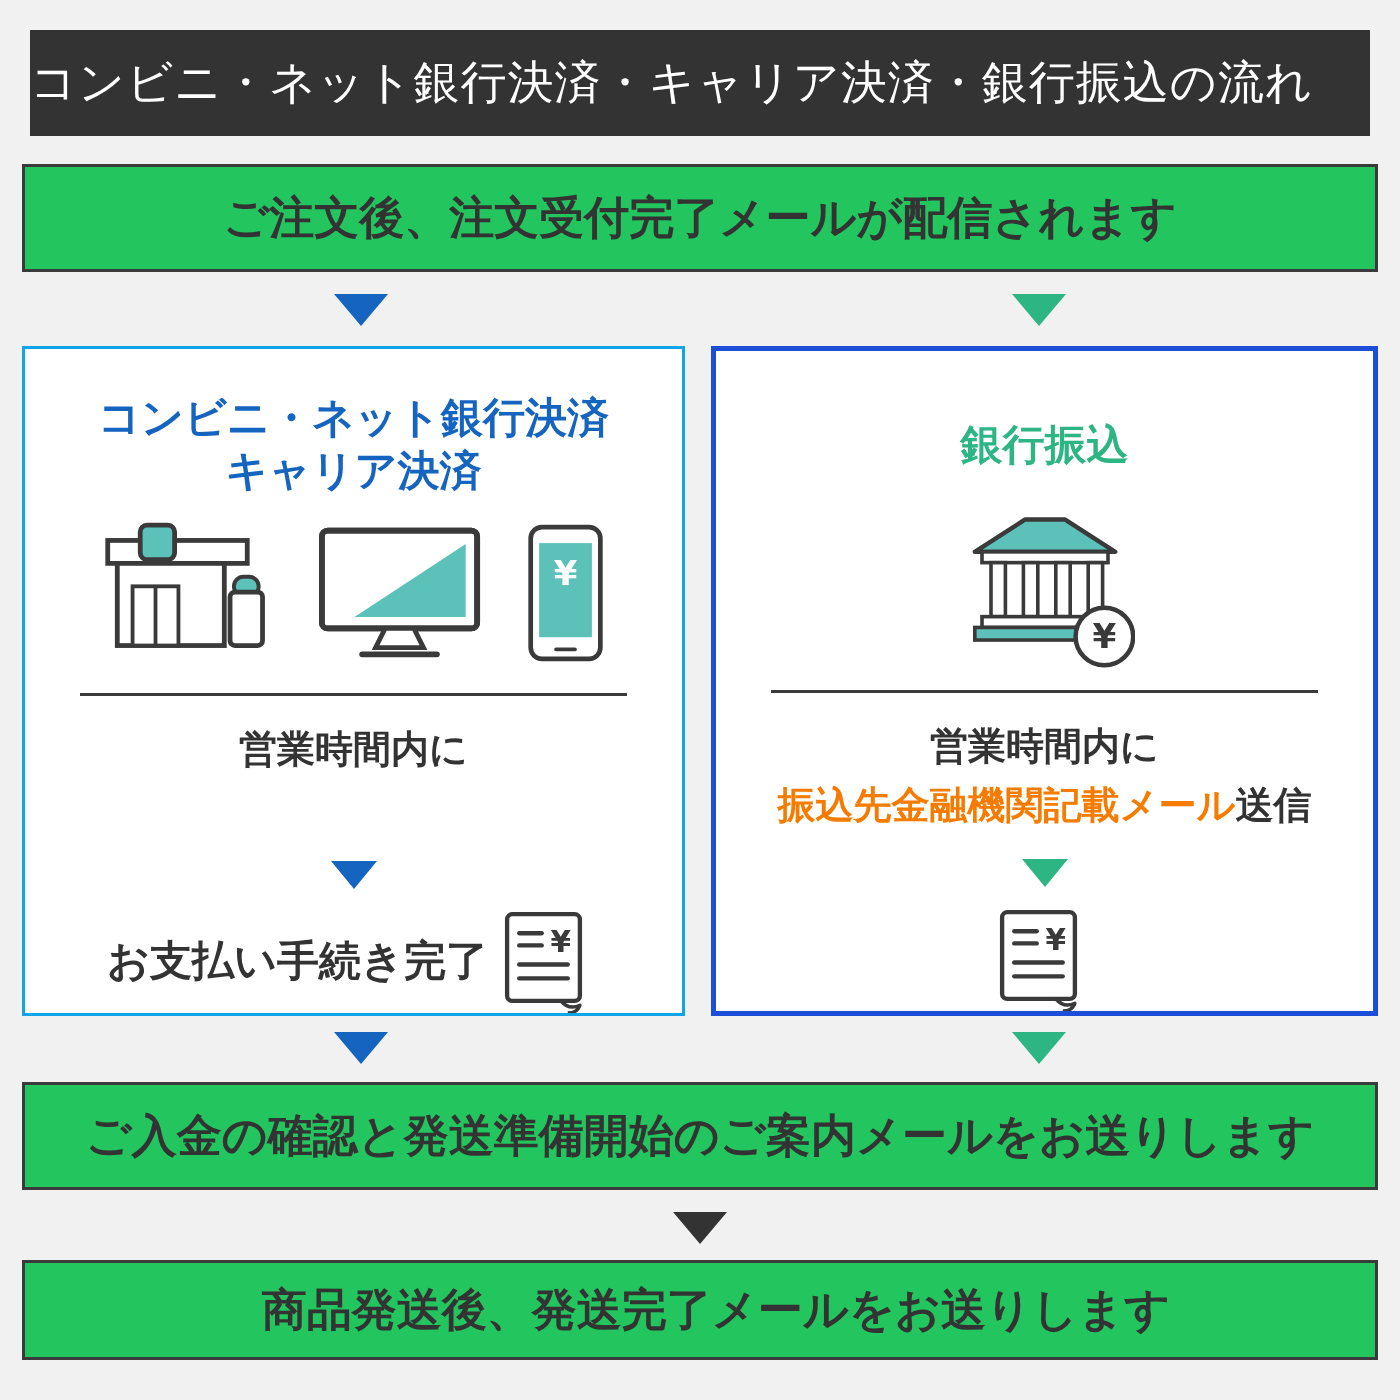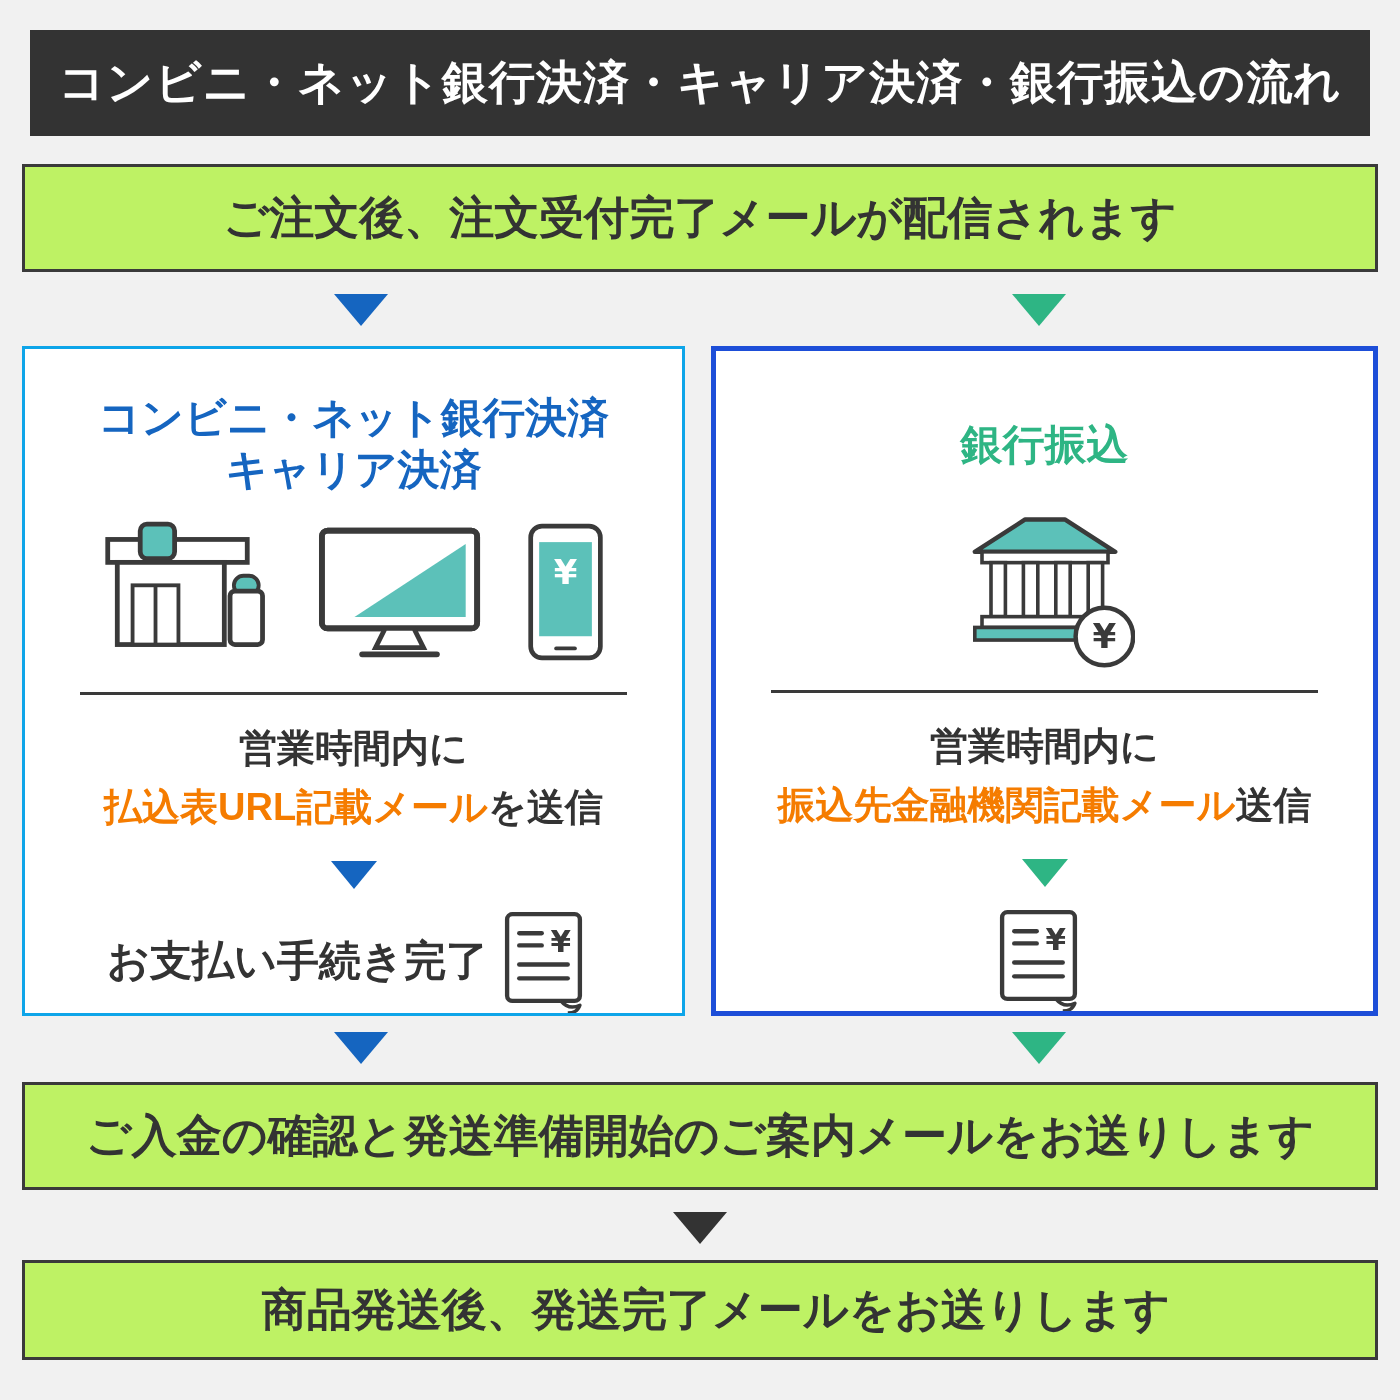--- a/index.html
+++ b/index.html
@@ -6,26 +6,26 @@
   html,body { width:1400px; height:1400px; }
   body {
     background:#f1f1f1;
     font-family:"Liberation Sans","DejaVu Sans",sans-serif;
     color:#333333;
   }
   .page { width:1400px; height:1400px; padding:30px 22px 0; display:flex; flex-direction:column; overflow:hidden; }
 
   .header-bar {
     background:#333333; color:#ffffff; height:106px; margin:0 8px;
-    display:flex; align-items:center; justify-content:center;
-    font-size:46px; font-weight:bold; letter-spacing:1px; white-space:nowrap;
+    display:flex; align-items:center; justify-content:flex-start;
+    font-size:46px; font-weight:normal; letter-spacing:1px; white-space:nowrap;
   }
 
   .step-box {
-    background:#bef264; border:3px solid #3a3a3a; height:108px;
+    background:#22c55e; border:3px solid #3a3a3a; height:108px;
     display:flex; align-items:center; justify-content:center;
     font-size:45px; font-weight:bold; white-space:nowrap;
   }
   .step-order   { margin-top:28px; }
   .step-confirm { margin-top:18px; }
   .step-ship    { margin-top:16px; height:100px;padding-left:32px; }
 
   .arrows-row { display:flex; margin-top:22px; height:32px; }
   .arrows-row.bottom { margin-top:16px; }
   .arrows-row .half { flex:1; display:flex; justify-content:center; }
@@ -123,23 +123,20 @@
             <text x="42" y="66" font-size="36" fill="#ffffff" text-anchor="middle">¥</text>
             <line x1="32" y1="135" x2="52" y2="135" stroke="#3a3a3a" stroke-width="4" stroke-linecap="round"></line>
           </svg>
         </span>
       </div>
 
       <div class="panel-divider"></div>
 
       <div class="panel-notice">
         <div>営業時間内に</div>
-        <div>
-          <span class="orange">払込表URL記載メール</span><span>を送信</span>
-        </div>
       </div>
 
       <div class="tri blue small panel-arrow"></div>
 
       <div class="panel-complete">
         <span>お支払い手続き完了</span>
         <span class="icon">
           <svg viewBox="0 0 115 120" width="100" height="104">
             <rect x="8" y="6" width="84" height="100" rx="6" fill="#ffffff" stroke="#3a3a3a" stroke-width="5"></rect>
             <line x1="22" y1="28" x2="48" y2="28" stroke="#3a3a3a" stroke-width="5" stroke-linecap="round"></line>

